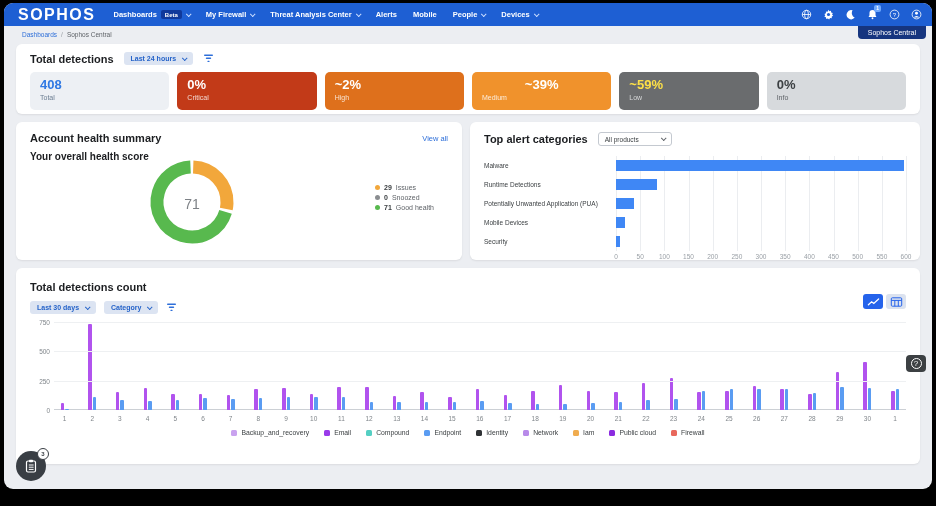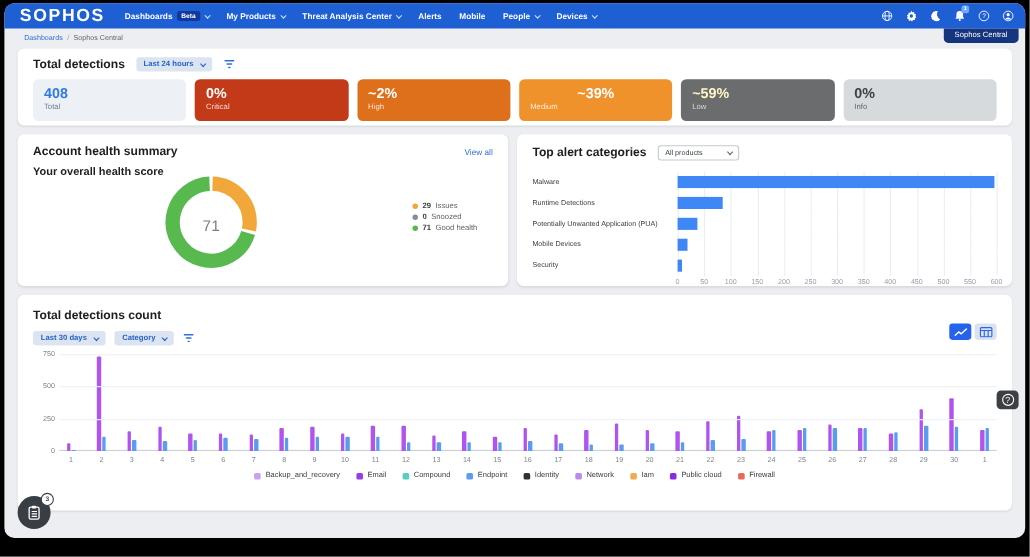--- a/index.html
+++ b/index.html
@@ -108,21 +108,21 @@
 
   <div class="navbar">
     <span class="logo">SOPHOS</span>
     <div class="nav-items">
         <div class="nav-item">
           <span>Dashboards</span>
           <span class="beta-badge">Beta</span>
           <span class="chev chev-white"></span>
         </div>
         <div class="nav-item">
-          <span>My Products</span>
+          <span>My Firewall</span>
           <span class="chev chev-white"></span>
         </div>
         <div class="nav-item">
           <span>Threat Analysis Center</span>
           <span class="chev chev-white"></span>
         </div>
         <div class="nav-item">
           <span>Alerts</span>
         </div>
         <div class="nav-item">
@@ -214,21 +214,21 @@
           </div>
           <div class="card" style="background: rgb(222, 112, 28);">
             <div class="val" style="color: rgb(255, 255, 255);">~2%</div>
             <div class="lbl" style="color: rgb(249, 228, 210);">High</div>
           </div>
           <div class="card" style="background: rgb(240, 146, 44);">
             <div class="val" style="color: rgb(255, 255, 255); text-align: center;">~39%</div>
             <div class="lbl" style="color: rgb(252, 236, 217);">Medium</div>
           </div>
           <div class="card" style="background: rgb(106, 108, 110);">
-            <div class="val" style="color: #fef9c3;">~59%</div>
+            <div class="val" style="color: #fde047;">~59%</div>
             <div class="lbl" style="color: rgb(216, 217, 218);">Low</div>
           </div>
           <div class="card" style="background: rgb(215, 218, 221);">
             <div class="val" style="color: rgb(60, 64, 67);">0%</div>
             <div class="lbl" style="color: rgb(95, 99, 104);">Info</div>
           </div>
         </div>
     </div>
 
     <div class="row2">

